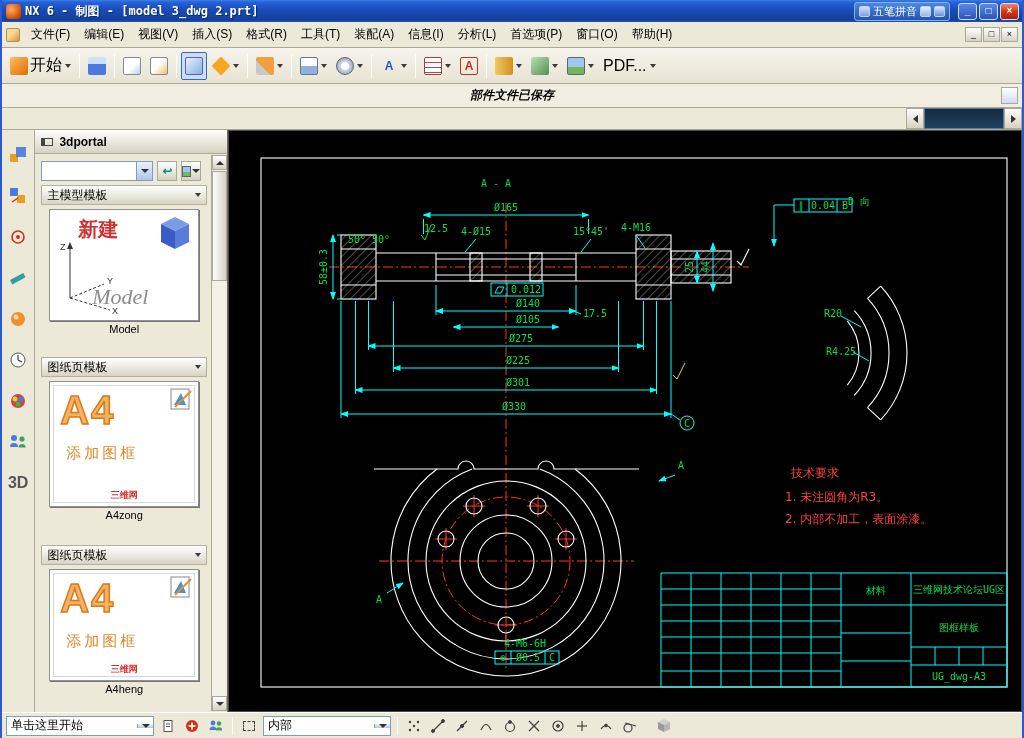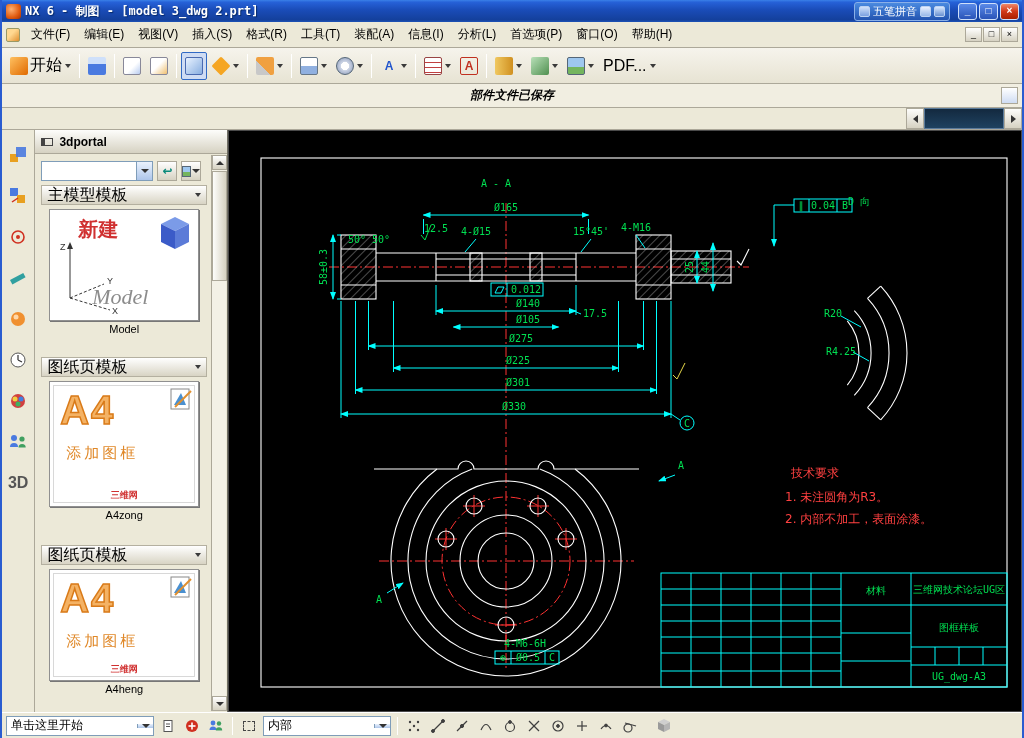--- a/index.html
+++ b/index.html
@@ -60,21 +60,21 @@
 .pal-head{height:24px;display:flex;align-items:center;gap:6px;padding:8px 6px;background:linear-gradient(#fdfdfb,#d6d2c2);border-bottom:1px solid #aca899;font-weight:bold;}
 .pin{width:12px;height:8px;border:1px solid #444;border-left:4px solid #444;}
 .pal-body{padding:4px 20px 0 6px;}
 .crow{display:flex;gap:4px;margin:3px 0 4px;}
 .combo{height:20px;background:#fff;border:1px solid #7f9db9;display:flex;flex:0 0 112px;}
 .combo .val{flex:1;padding:2px 3px;white-space:nowrap;overflow:hidden;}
 .cbtn{width:16px;background:linear-gradient(#eaf2fd,#aec6ea);border-left:1px solid #7f9db9;display:flex;align-items:center;justify-content:center;}
 .sbsm{width:20px;height:20px;border:1px solid #aca899;background:linear-gradient(#fff,#d6d2c2);display:flex;align-items:center;justify-content:center;}
 .back-glyph{color:#0a8a7a;font-weight:bold;}
 .img-ic{width:13px;height:11px;background:linear-gradient(#9ec7ef 55%,#74b55e 55%);border:1px solid #567;}
-.sec-head{height:20px;display:flex;align-items:center;padding:0 5px;background:linear-gradient(#ffffff,#d8d4c4);border:1px solid #b4b0a0;font-size:16px;}
+.sec-head{height:20px;display:flex;align-items:center;padding:0 5px;background:linear-gradient(#ffffff,#d8d4c4);border:1px solid #b4b0a0;font-size:12px;}
 .sec-head .dd{margin-left:auto;}
 .card{width:150px;margin:4px auto 2px;background:#fff;border:1px solid #909090;box-shadow:1px 1px 0 #777;position:relative;overflow:hidden;}
 .caption{text-align:center;font-size:11px;margin:1px 0 0;}
 .xinjian{position:absolute;left:28px;top:6px;font-size:20px;font-weight:bold;color:#d03030;}
 .modelword{position:absolute;left:42px;top:74px;font-size:22px;font-style:italic;color:#8c8c8c;font-family:"Liberation Serif","DejaVu Serif",serif;}
 .a4big{position:absolute;left:10px;top:6px;font-size:40px;font-weight:bold;color:#f4b264;-webkit-text-stroke:1.5px #d97a18;letter-spacing:2px;}
 .a4add{position:absolute;left:16px;top:62px;font-size:15px;color:#e08828;letter-spacing:3px;}
 .a4brand{position:absolute;left:0;right:0;bottom:4px;text-align:center;font-size:9px;color:#d03030;font-weight:bold;}
 .a4frame{position:absolute;inset:3px;border:1px solid #d8d8d8;}
 .corner-ic{position:absolute;right:3px;top:3px;}

